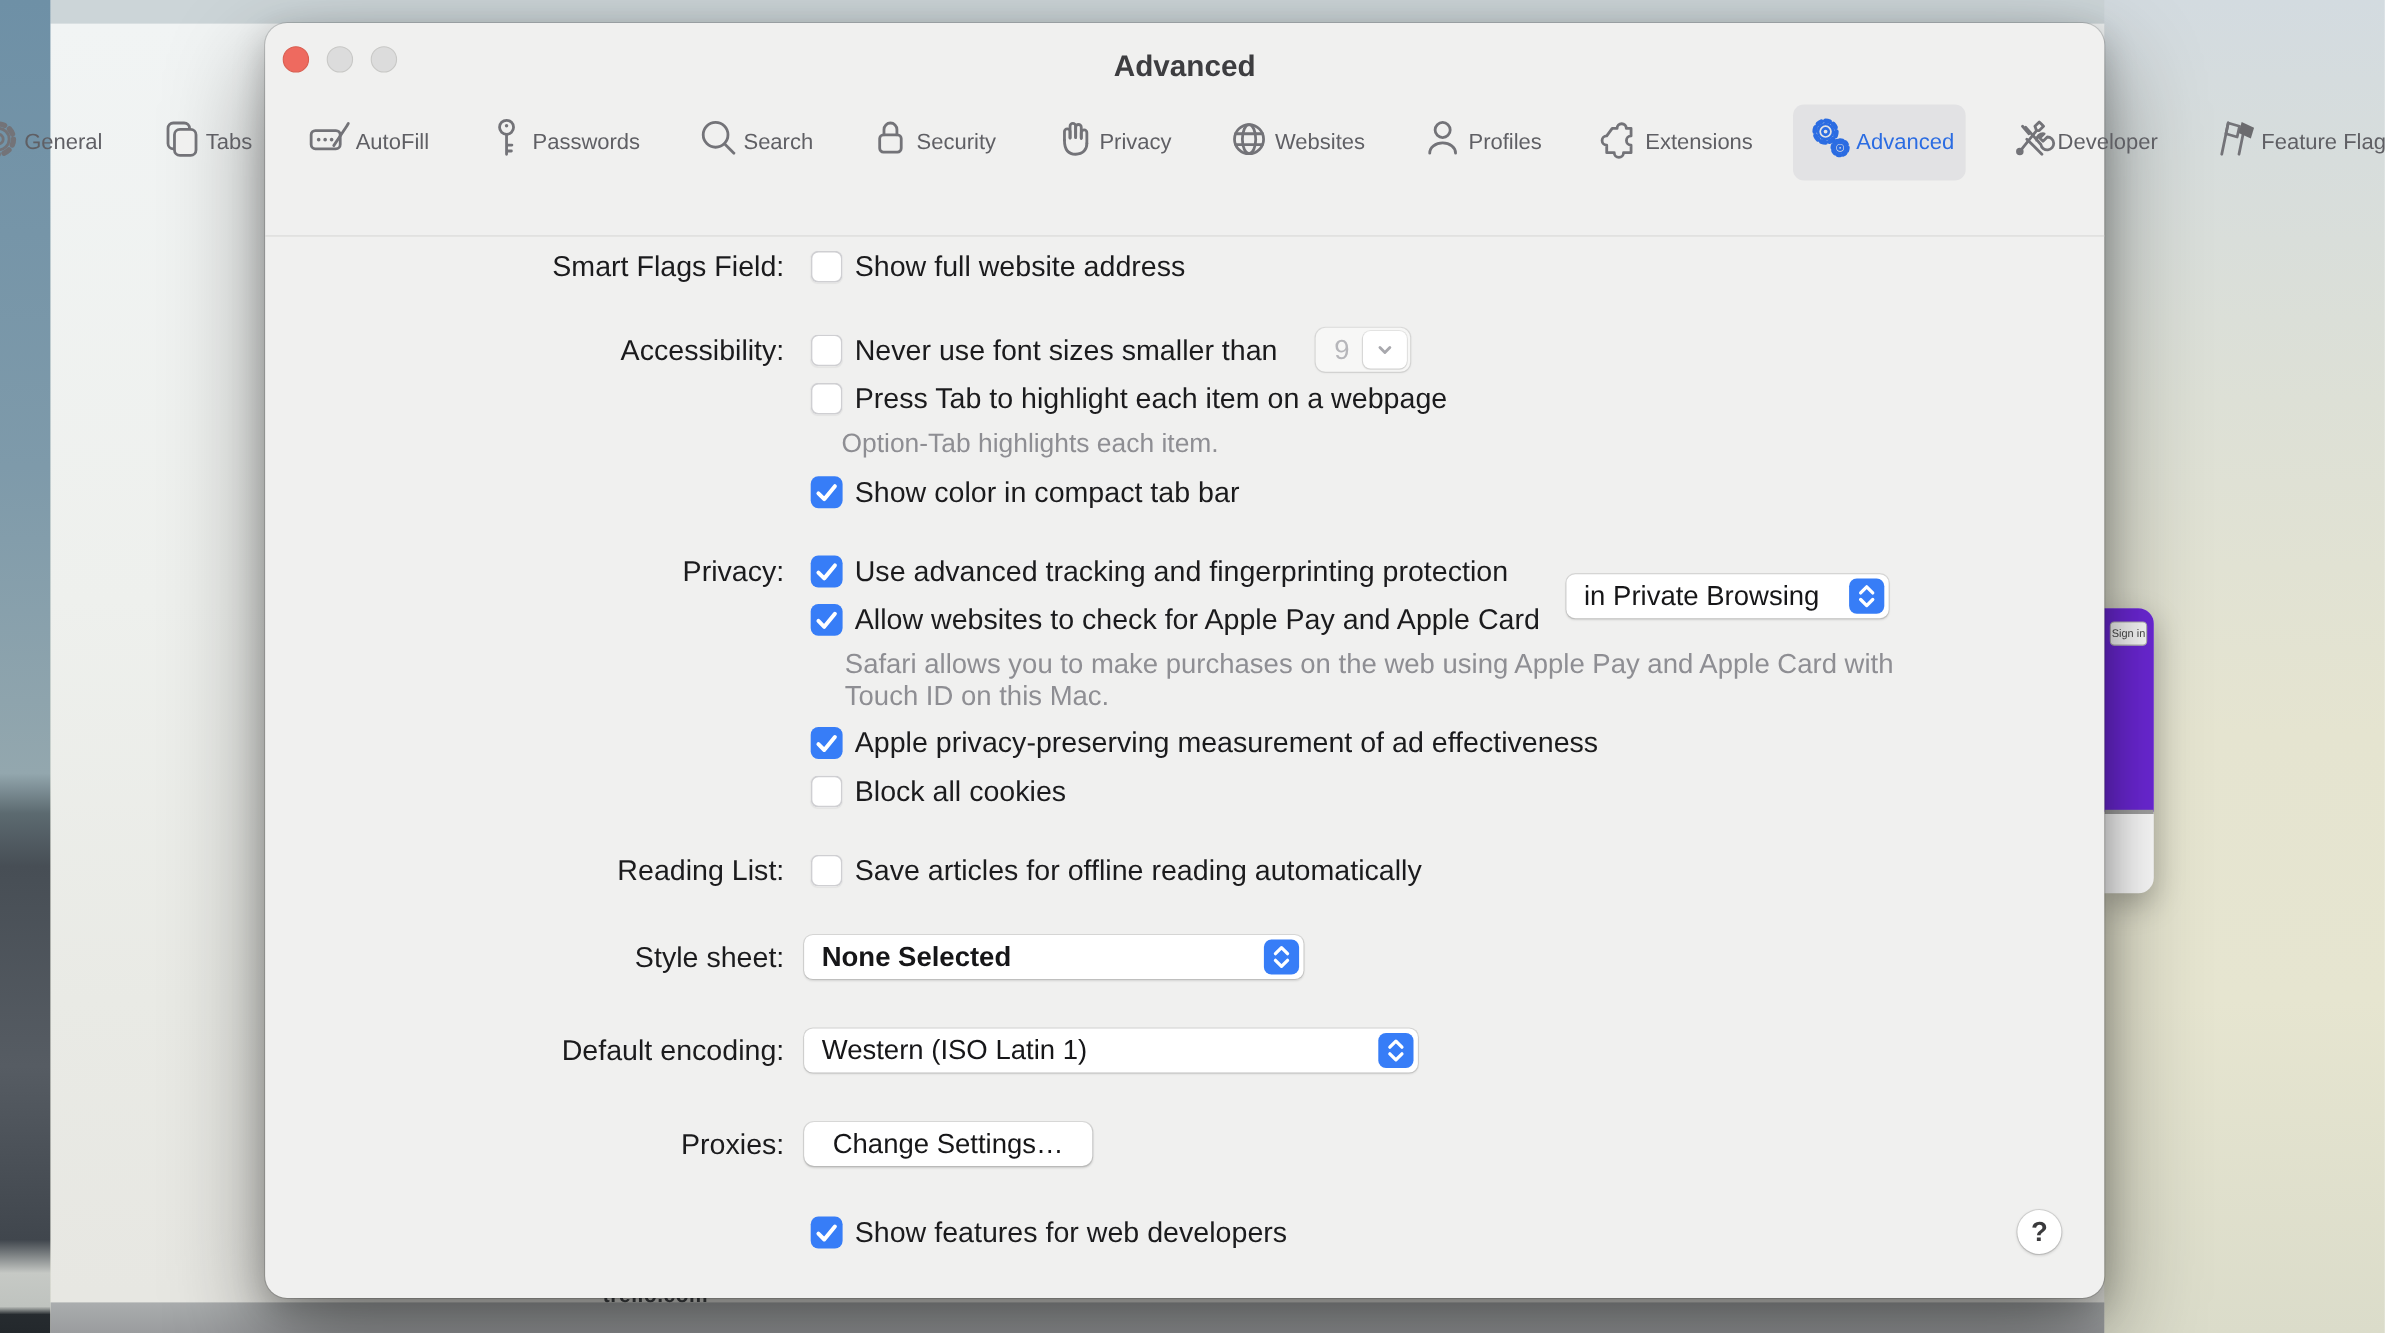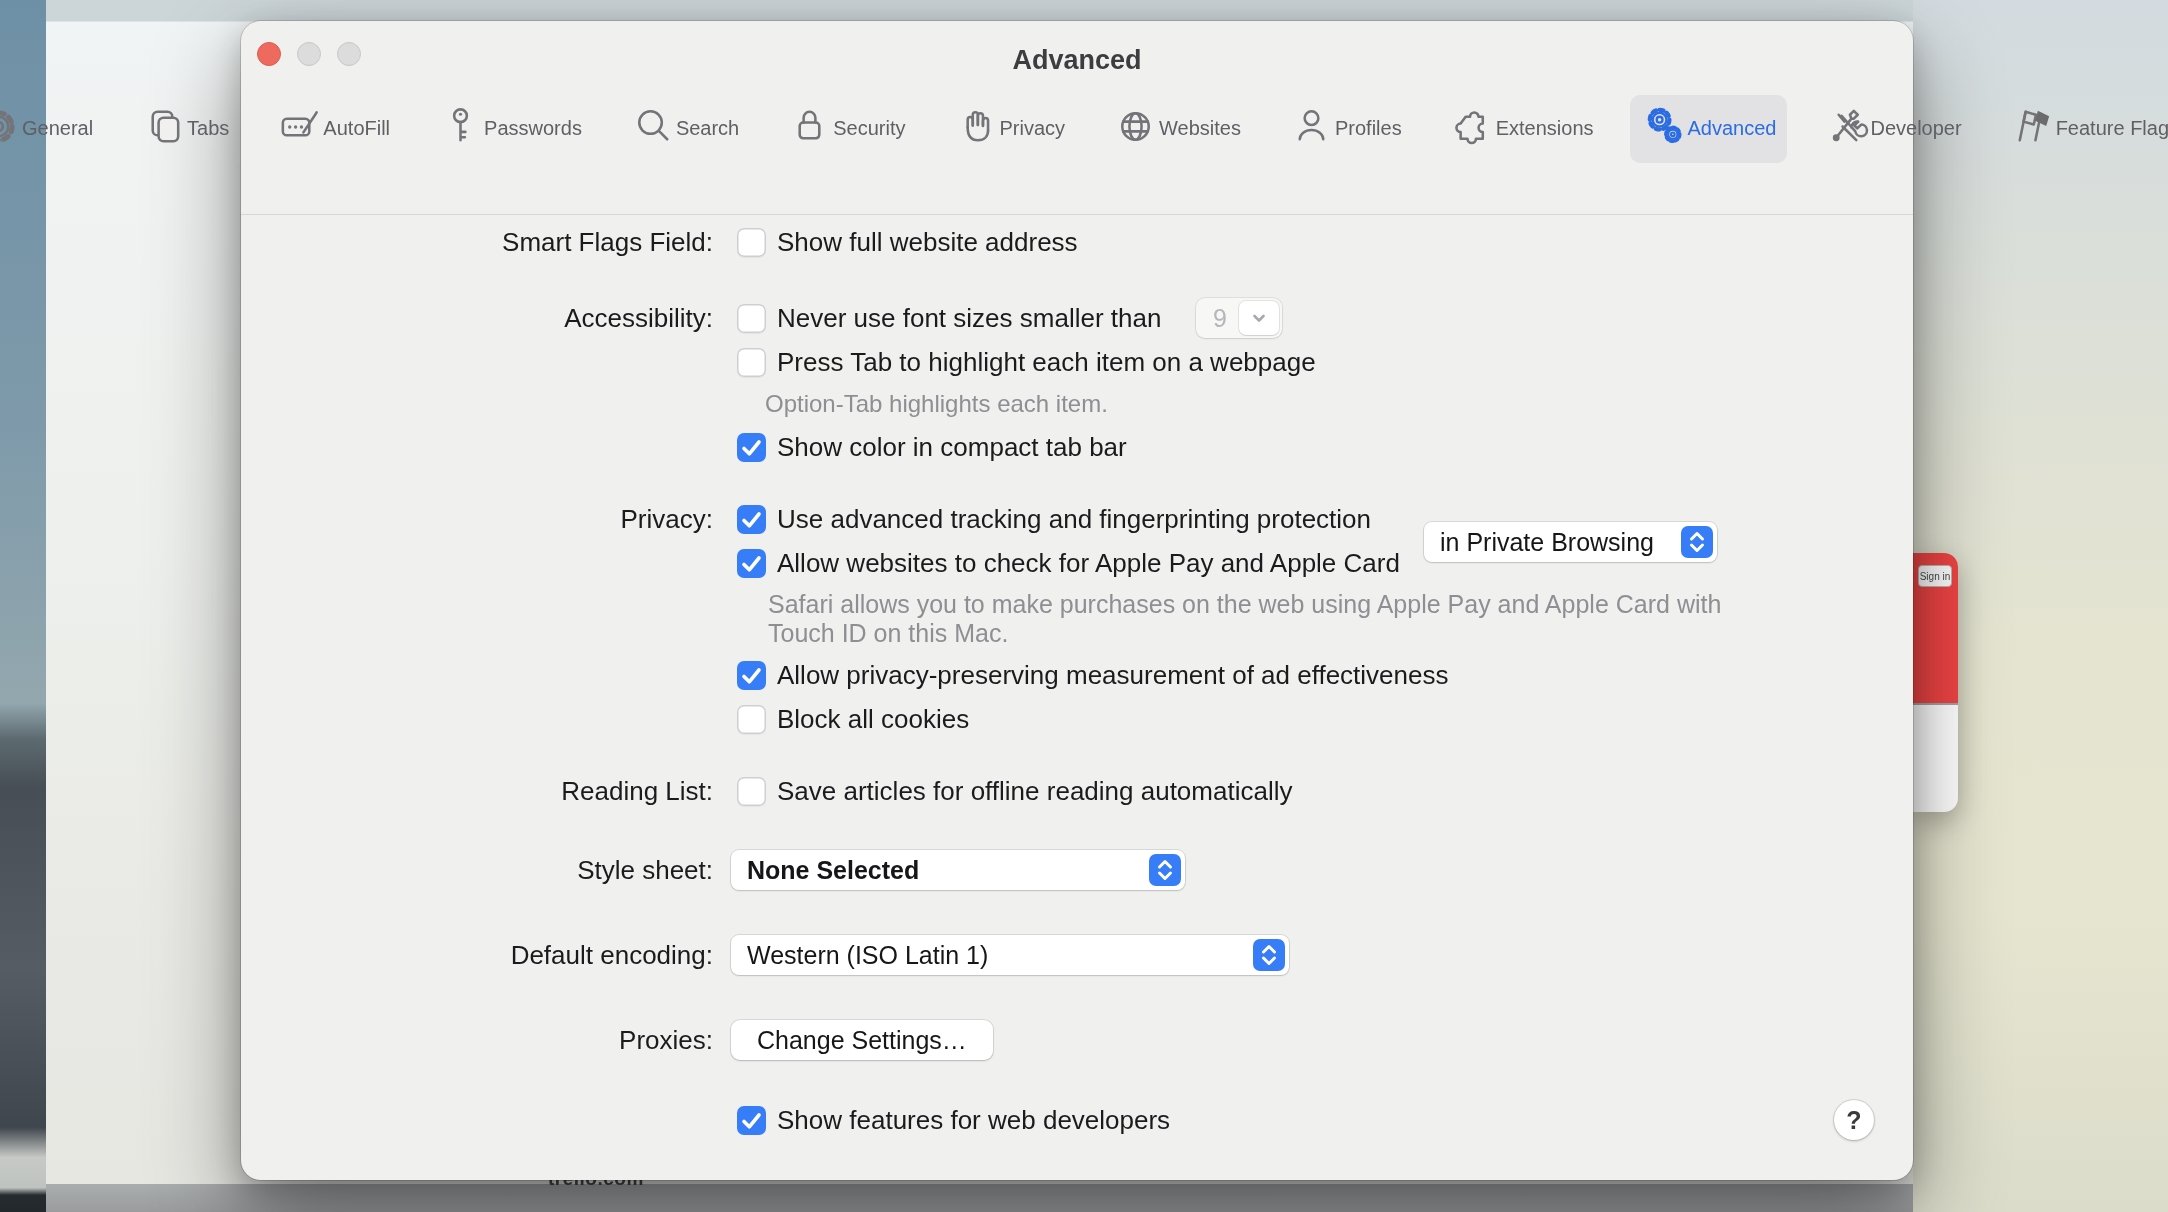--- a/index.html
+++ b/index.html
@@ -13,22 +13,22 @@
     background:linear-gradient(180deg,#6e90a6 0%,#7e9aaa 35%,#93a7ae 58%,#5c6a70 61%,#474e55 65%,#565c63 80%,#40464d 93%,#c6c9c5 95.5%,#bfc3bf 98%,#262b2f 98.6%,#23282c 100%); }
   .bg-window { position:absolute; left:46px; top:0; width:1867px; height:1212px;
     background:linear-gradient(180deg,#ccd5d8 0,#ccd5d8 21px,#f1f4f4 22px,#eef0ed 45%,#e9eae5 75%,#e7e7e2 97%); }
   .bg-window-bottom { position:absolute; left:46px; top:1184px; width:1867px; height:28px;
     background:linear-gradient(180deg,#aaadae 0%,#9a9c9e 100%); }
   .bg-site-text { position:absolute; left:548px; top:1168px; font-size:19px; font-weight:bold;
     color:#44474a; letter-spacing:.5px; }
   .bg-popup { position:absolute; left:1913px; top:553px; width:45px; height:259px;
     background:#fff; border-radius:0 14px 14px 0;
     box-shadow:0 10px 28px rgba(0,0,0,.28); }
-  .bg-popup .popup-top { position:absolute; left:0; top:0; width:100%; height:152px;
-    background:#ef4444; border-radius:0 14px 0 0; border-bottom:2px solid #a3a3a3; }
+  .bg-popup .popup-top { position:absolute; left:0; top:0; width:100%; height:187px;
+    background:#6d28d9; border-radius:0 14px 0 0; border-bottom:4px solid #a3a3a3; }
   .signin-chip { position:absolute; left:5px; top:12px; width:34px; height:22px;
     background:#fdfdfd; border:1.5px solid #b7b7b4; border-radius:4px;
     font-size:10px; color:#4b4b4b; display:flex; align-items:center; justify-content:center; white-space:nowrap; }
 
   
   .window { position:absolute; left:241px; top:21px; width:1672px; height:1159px;
     background:#f0f0ef; border-radius:20px;
     box-shadow:0 0 0 1px rgba(0,0,0,.14), 0 38px 90px rgba(0,0,0,.42), 0 10px 30px rgba(0,0,0,.22); }
 
   .titlebar { position:absolute; left:0; top:0; width:100%; height:76px; }
@@ -309,21 +309,21 @@
 
     <div class="note" style="top:375px">Safari allows you to make purchases on the web using Apple Pay and Apple Card with Touch ID on this Mac.</div>
 
     <div class="row" style="top:438px">
       <span class="rctl">
         <span class="checkbox checked">
             <svg viewBox="0 0 29 29">
               <path d="M7 15.5 l5.3 5.3 L22 9"></path>
             </svg>
           </span>
-        <span>Allow privacy-preserving measurement of ad effectiveness</span>
+        <span>Apple privacy-preserving measurement of ad effectiveness</span>
       </span>
     </div>
 
     <div class="row" style="top:482px">
       <span class="rctl">
         <span class="checkbox"></span>
         <span>Block all cookies</span>
       </span>
     </div>
 

